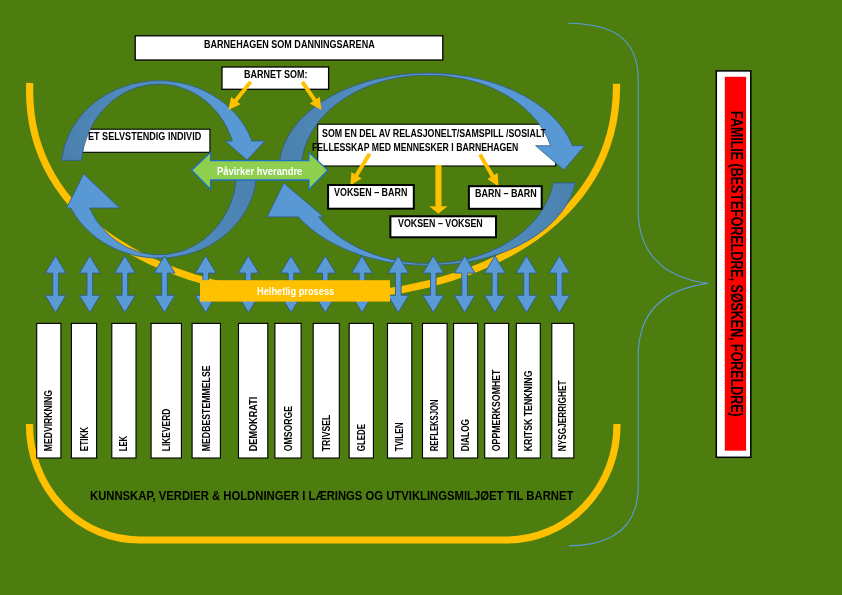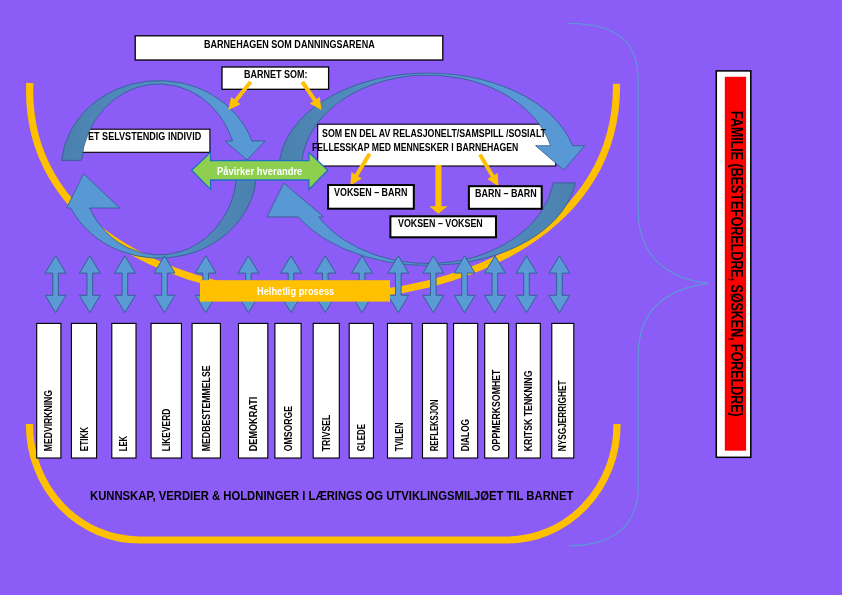--- a/index.html
+++ b/index.html
@@ -1,18 +1,18 @@
 <!DOCTYPE html>
 <html><head>
 <meta charset="utf-8">
 <style>
   html,body{margin:0;padding:0;background:#fff;}
   body{width:842px;height:595px;overflow:hidden;
        font-family:"Liberation Sans",sans-serif;-webkit-font-smoothing:antialiased;}
-  #stage{position:relative;width:842px;height:595px;background:#8b5cf6;text-align:right;}
+  #stage{position:relative;width:842px;height:595px;background:#4d7c0f;text-align:right;}
   #art{position:absolute;left:0;top:0;width:842px;height:595px;}
   .lbl{position:absolute;white-space:nowrap;font-weight:bold;color:#000;line-height:1;}
   .vlbl{position:absolute;white-space:nowrap;font-weight:bold;color:#000;line-height:1;
         transform-origin:0 0;}
 </style>
 </head>
 <body>
 
 <div id="stage">
 <svg id="art" viewBox="0 0 842 595" xmlns="http://www.w3.org/2000/svg">

